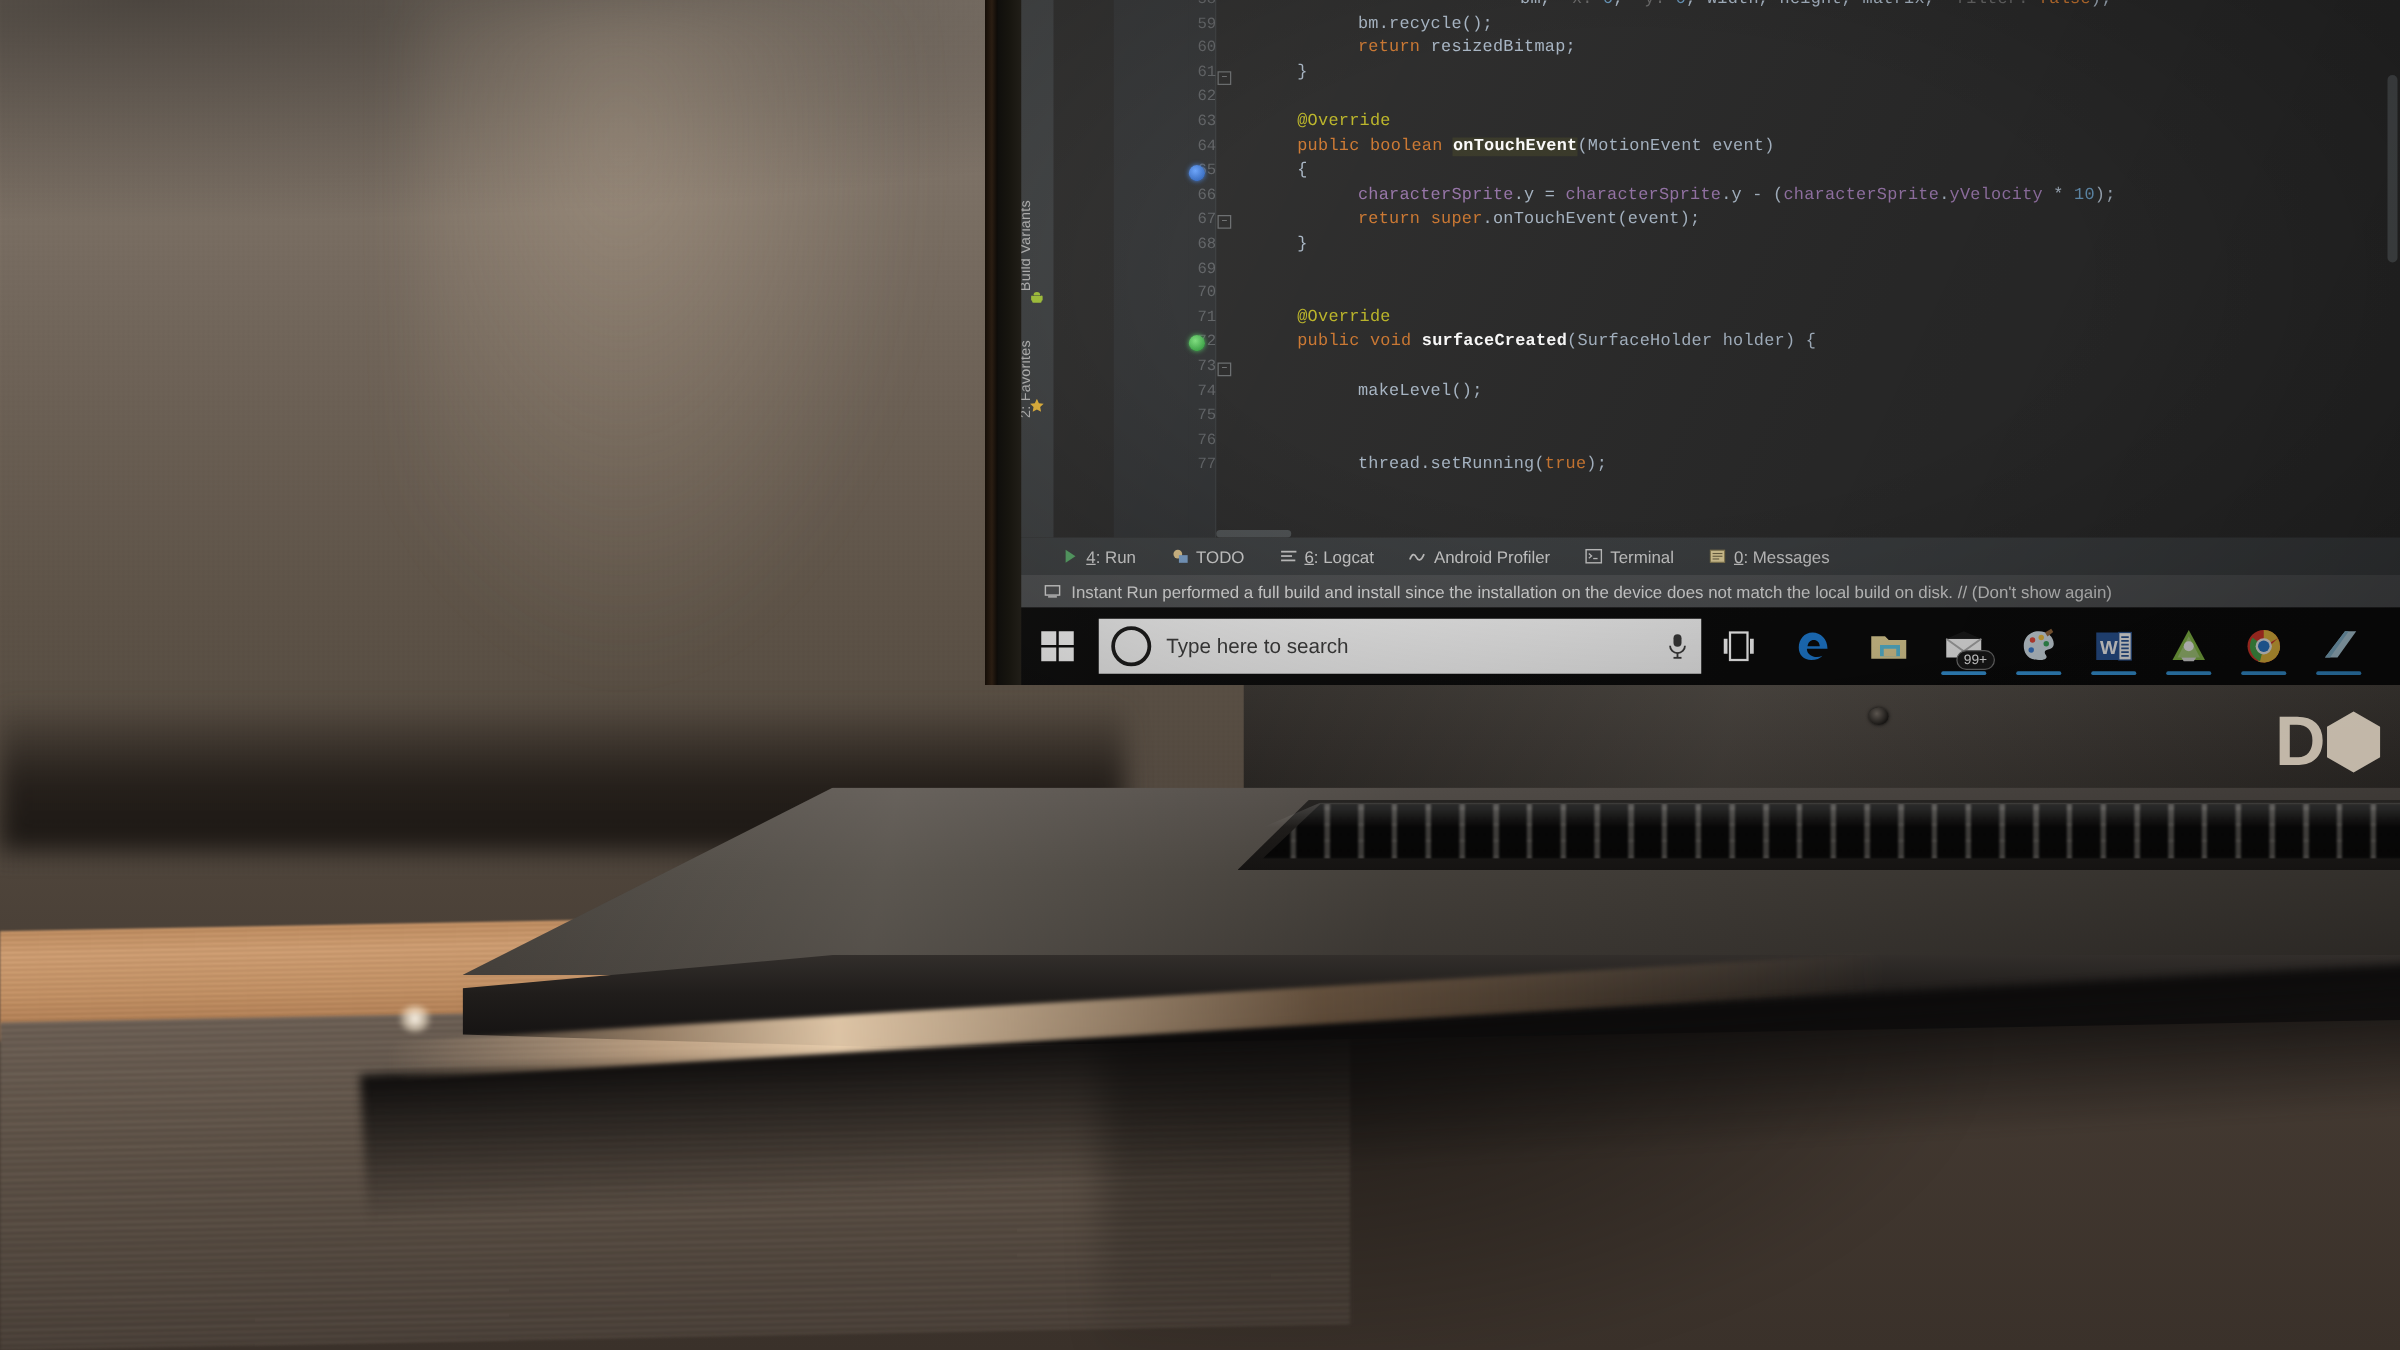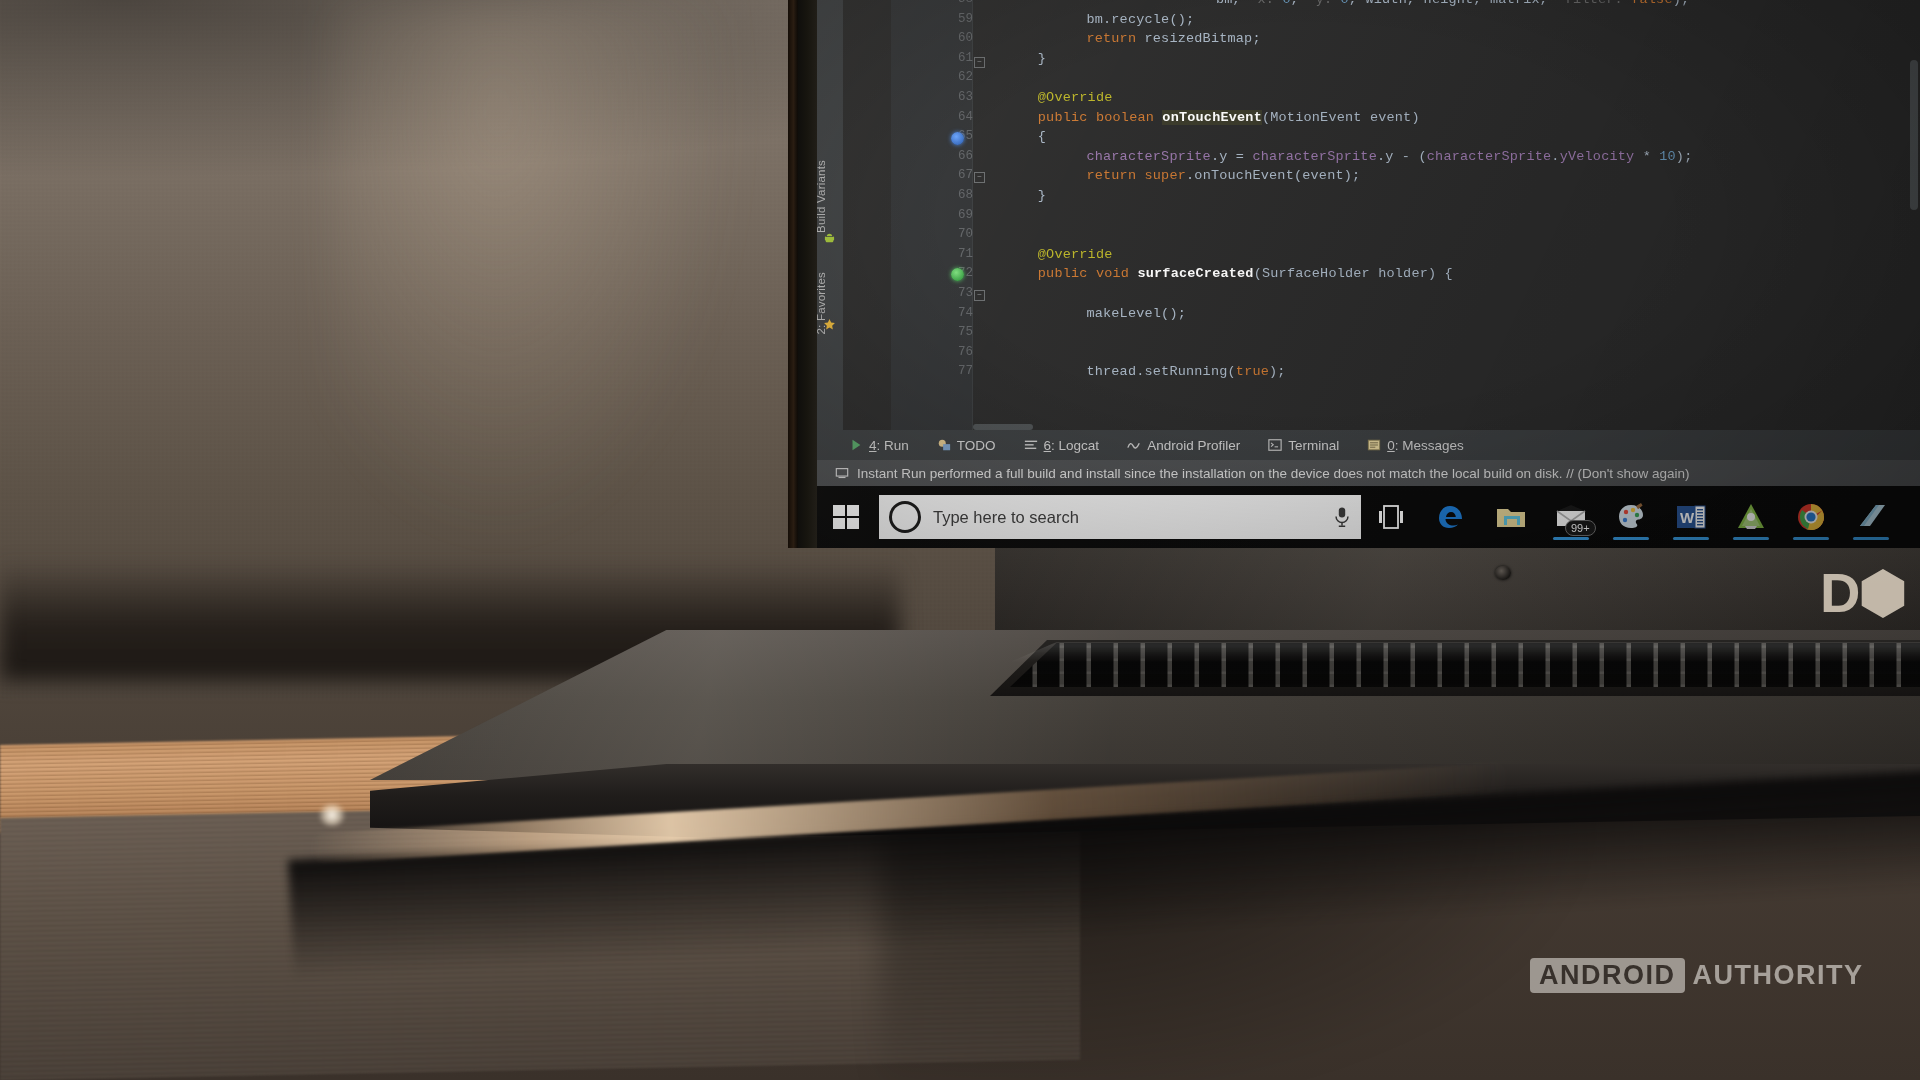--- a/index.html
+++ b/index.html
@@ -443,18 +443,14 @@
     <div class="keys"></div>
     <div class="key-hl"></div>
     <div class="base-front"></div>
     <div class="base-bottom-dark"></div>
     <div class="base-edge-hl"></div>
     <div class="base-glint"></div>
   </div>
 
   <div class="dell-logo">D⬢</div>
 
-  <div class="watermark">
-    <span class="wm-box">ANDROID</span>
-    <span class="wm-text">AUTHORITY</span>
-  </div>
 
 </div>
 
 </body></html>

